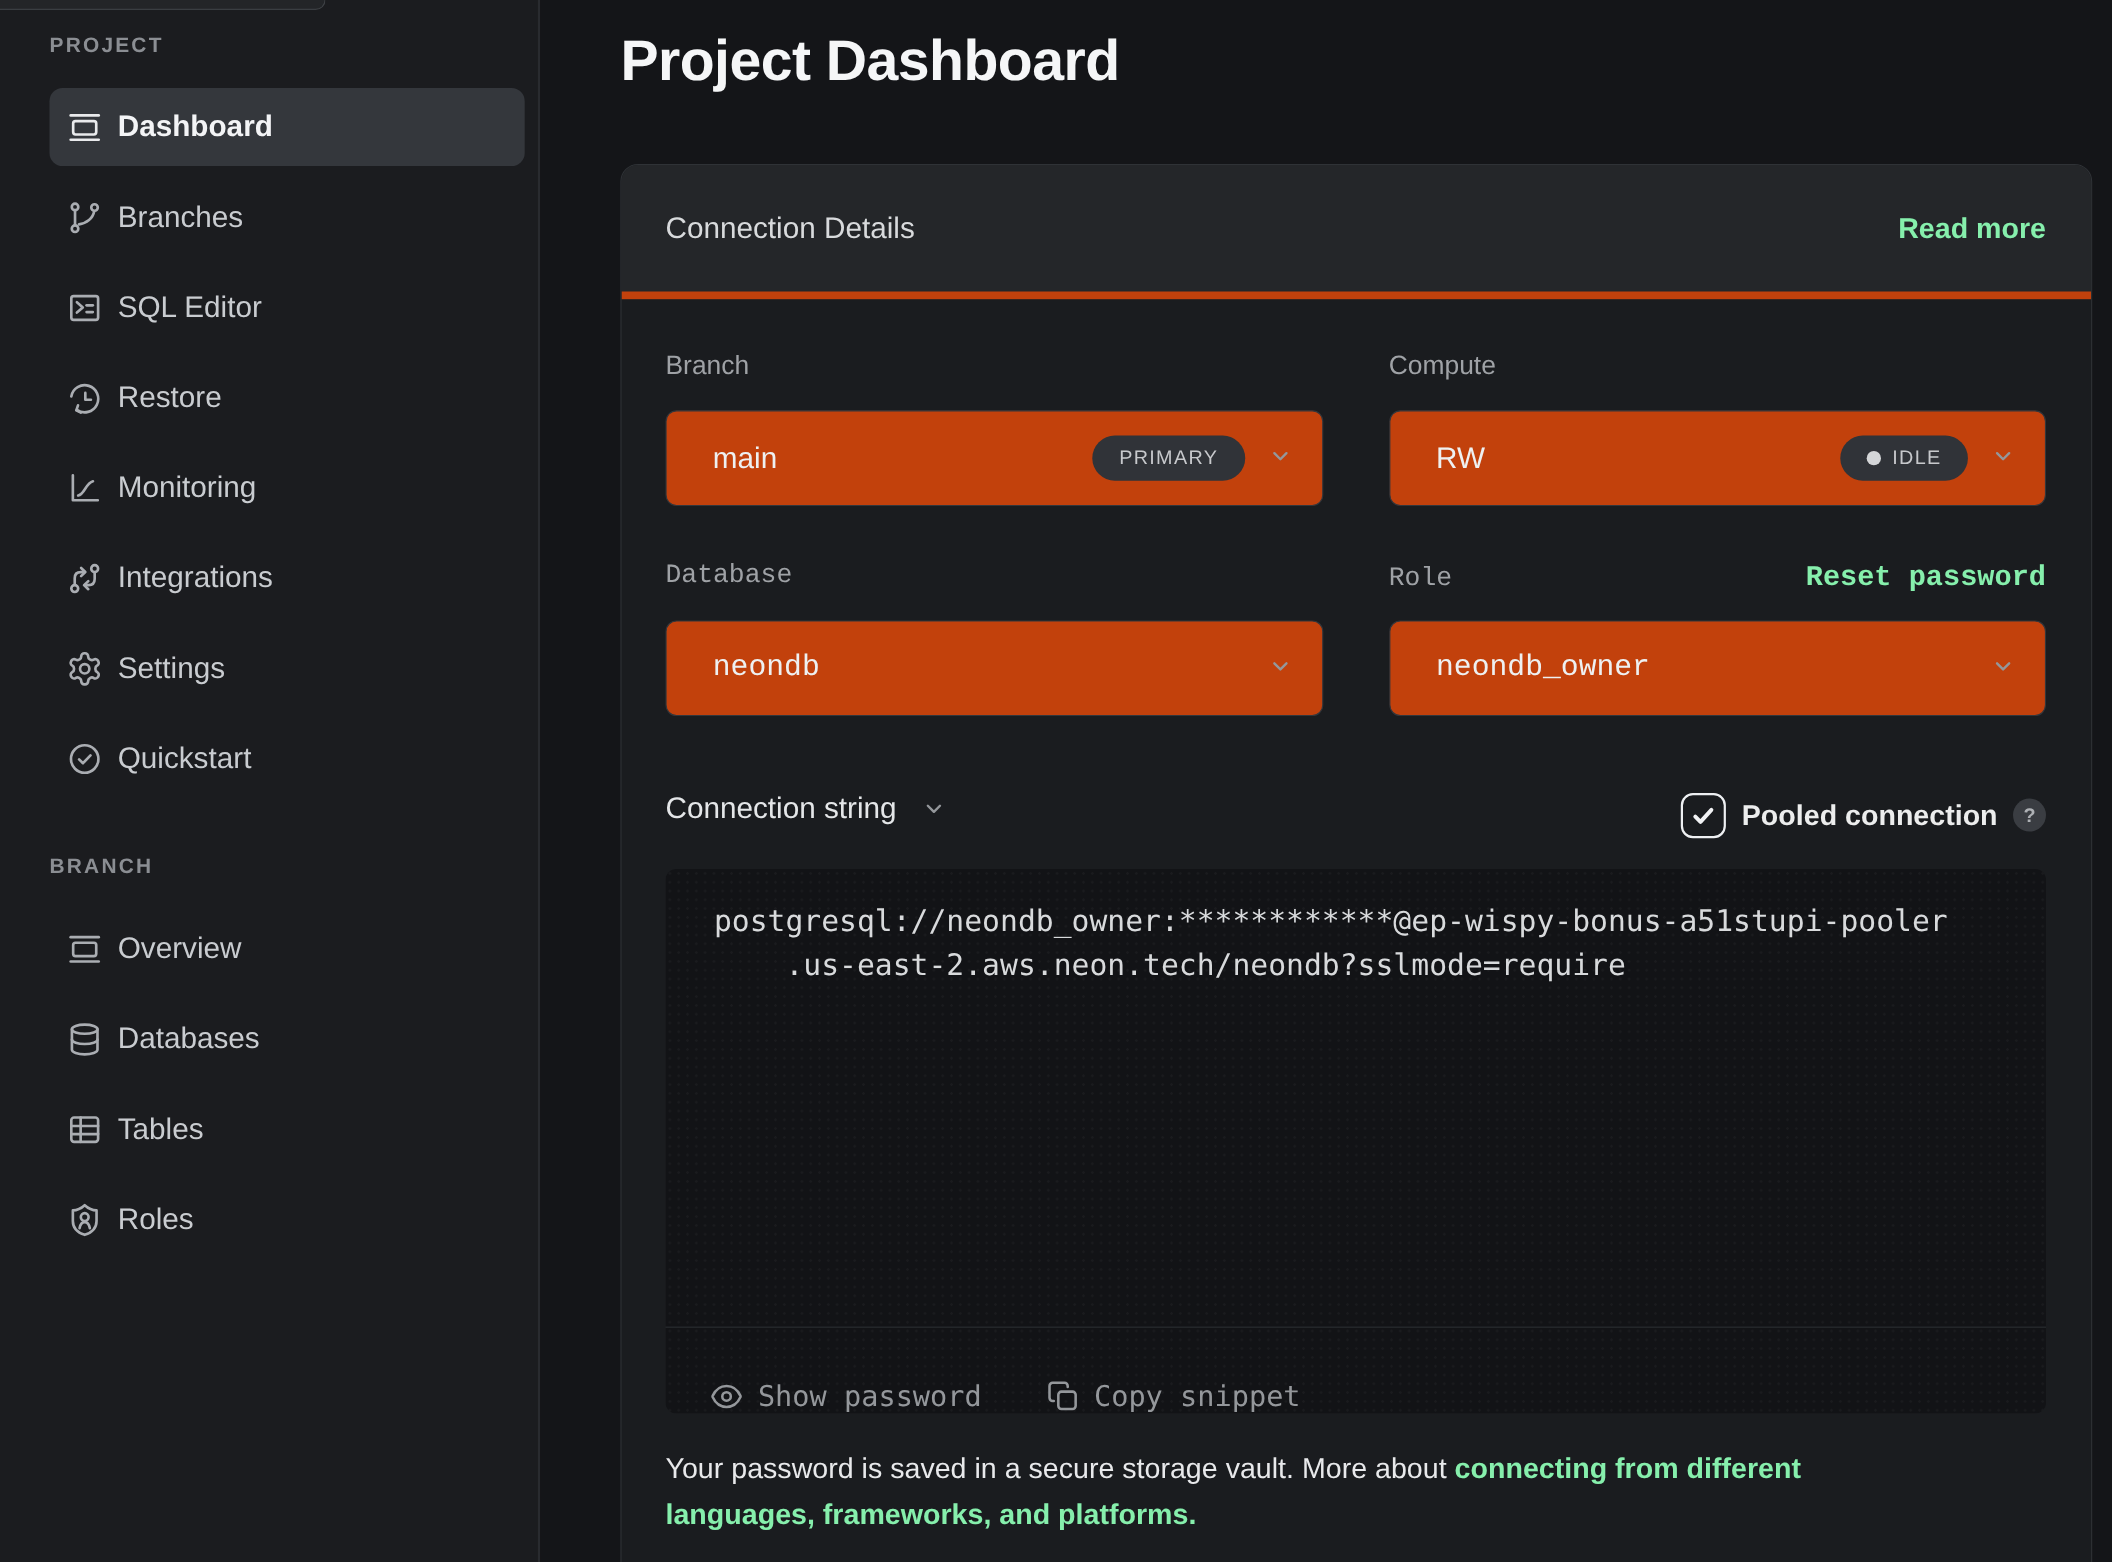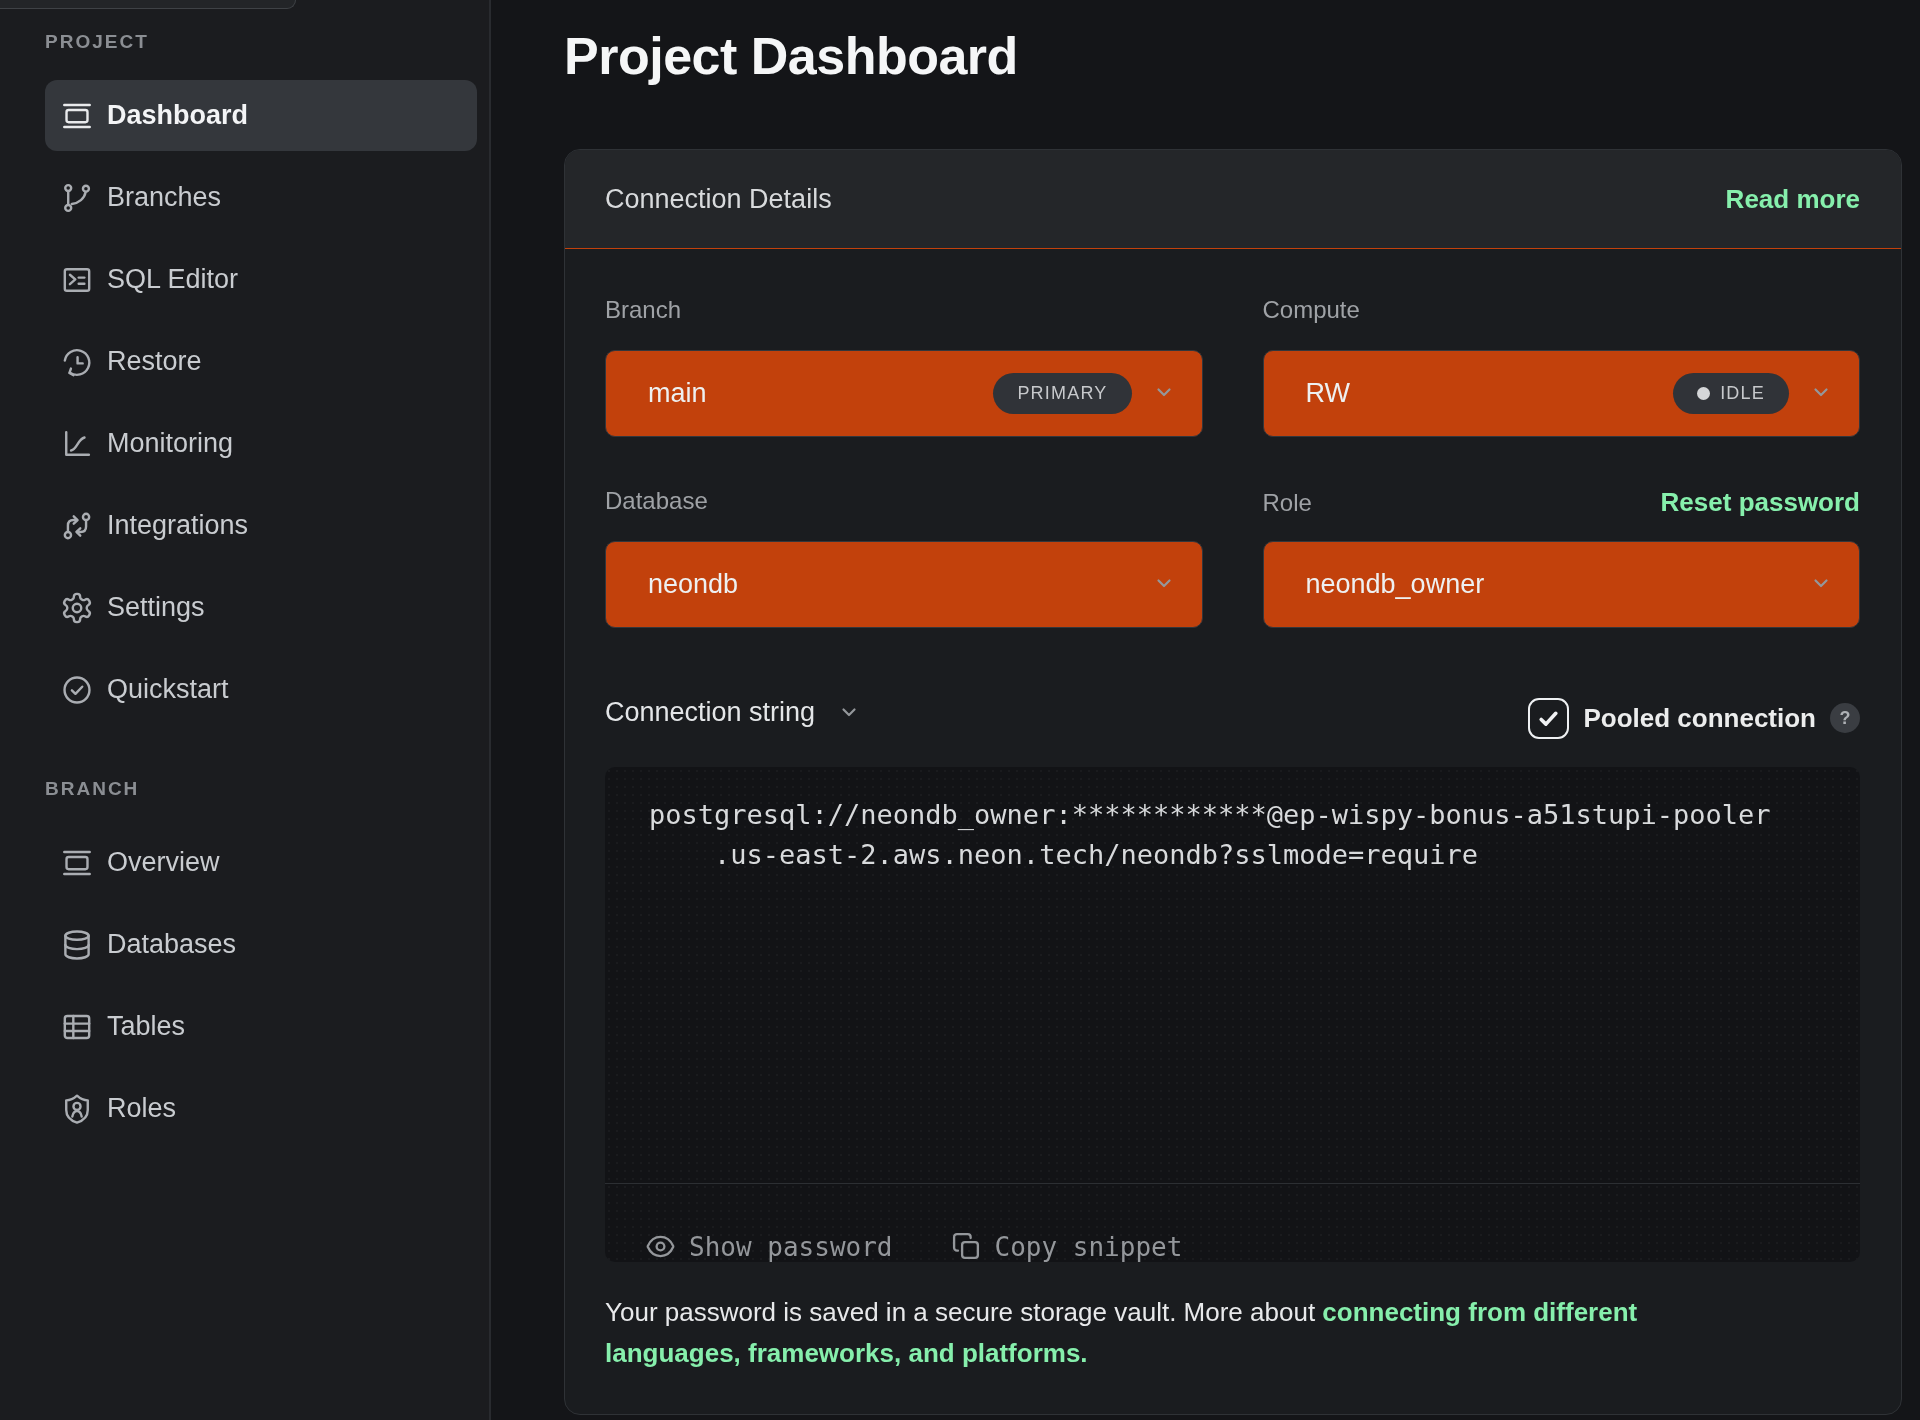--- a/index.html
+++ b/index.html
@@ -24,40 +24,40 @@
                   stroke-linecap:round; stroke-linejoin:round; }
   .nav-item.active .nav-icon svg { stroke:#e9eaec; }
   .nav-label { margin-left:12px; font-size:27px; color:#c9ccd0; }
   .nav-item.active .nav-label { color:#f3f4f6; font-weight:700; }
 
   
   main { flex:1; padding:26px 18px 0 73px; background:#141518; }
   h1 { margin:0; font-size:52px; line-height:60px; font-weight:700; color:#f5f6f7; letter-spacing:-0.5px; }
 
   .card { margin-top:63px; background:#1a1c1f; border:1px solid #2f3236; border-radius:16px; overflow:hidden; }
-  .card-header { height:99px; background:#242629; border-bottom:1px solid #c2410c;
+  .card-header { height:122px; background:#242629; border-bottom:7px solid #c2410c;
                  display:flex; align-items:center; justify-content:space-between; padding:0 41px 0 40px; }
   .card-title { font-size:27px; color:#d8dadc; }
   .link { color:#86efac; font-weight:700; font-size:26px; text-decoration:none; cursor:pointer; }
 
   .card-body { padding:47px 41px 40px 40px; }
   .grid { display:grid; grid-template-columns:1fr 1fr; column-gap:60px; }
   .field-label-row { display:flex; align-items:baseline; justify-content:space-between;
                      margin-bottom:28px; height:26px; }
   .field-label { font-size:24px; color:#9fa2a6; }
   .select { position:relative; height:87px; border:1px solid #33363b; border-radius:10px; background:#c2410c;
             display:flex; align-items:center; padding:0 70px 0 42px; cursor:pointer; }
   .select-value { font-size:27px; color:#eef0f1; }
   .pill { margin-left:auto; display:flex; align-items:center; background:#303338; border-radius:999px;
           padding:10px 24px; font-size:18px; letter-spacing:1.2px; color:#c7c9cc; }
   .pill .dot { width:13px; height:13px; border-radius:50%; background:#d4d6d8; margin-right:10px; }
   .chev { position:absolute; right:26px; top:50%; transform:translateY(-50%); }
   .chev svg, .cs-chev svg { width:24px; height:24px; stroke:#94979b; fill:none; stroke-width:2.2;
                             stroke-linecap:round; stroke-linejoin:round; }
-  .row2 { margin-top:50px; }
+  .row2 { margin-top:50px;font-family:Liberation Mono, monospace; }
 
   .conn-row { margin-top:62px; display:flex; align-items:center; justify-content:space-between; height:44px; }
   .conn-left { display:flex; align-items:center; cursor:pointer; }
   .conn-label { font-size:27px; color:#e4e6e8; }
   .cs-chev { margin-left:22px; display:flex; }
   .conn-right { display:flex; align-items:center;margin-top:12px; }
   .checkbox { width:41px; height:41px; border:2.5px solid #eef0f2; border-radius:11px;
               display:flex; align-items:center; justify-content:center; cursor:pointer; }
   .checkbox svg { width:27px; height:27px; stroke:#f1f2f4; fill:none; stroke-width:3.2;
                   stroke-linecap:round; stroke-linejoin:round; }

